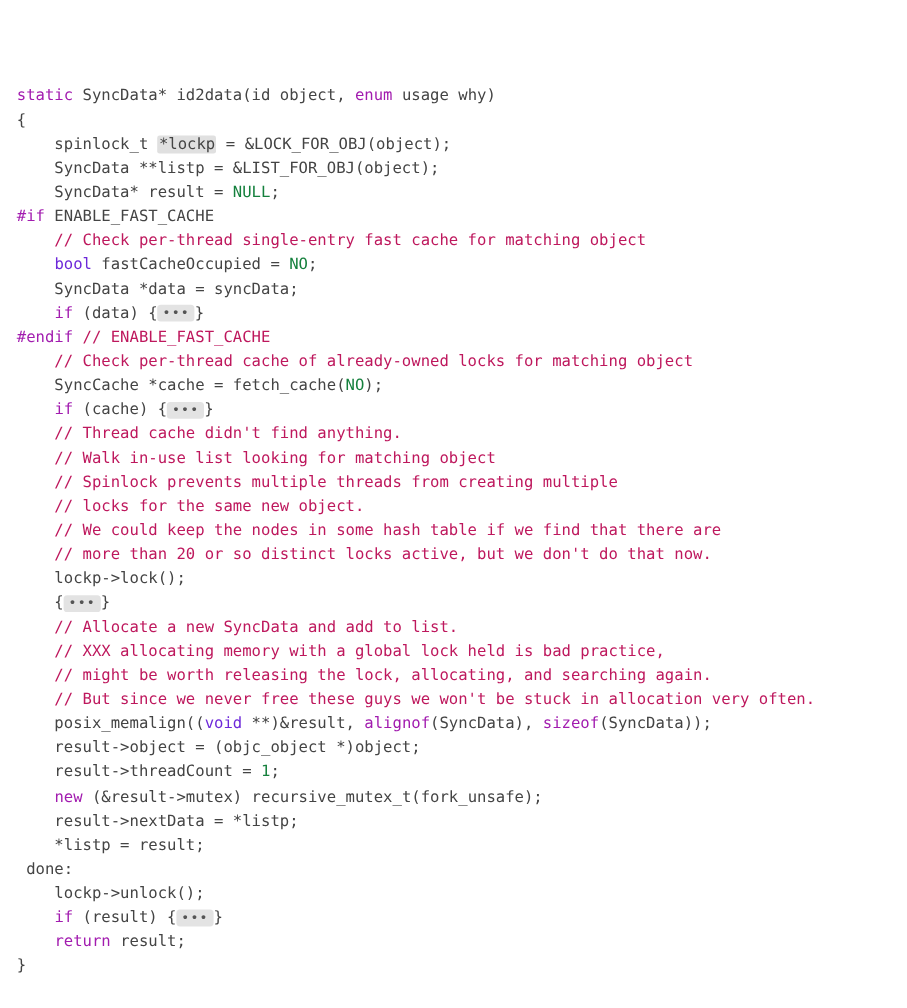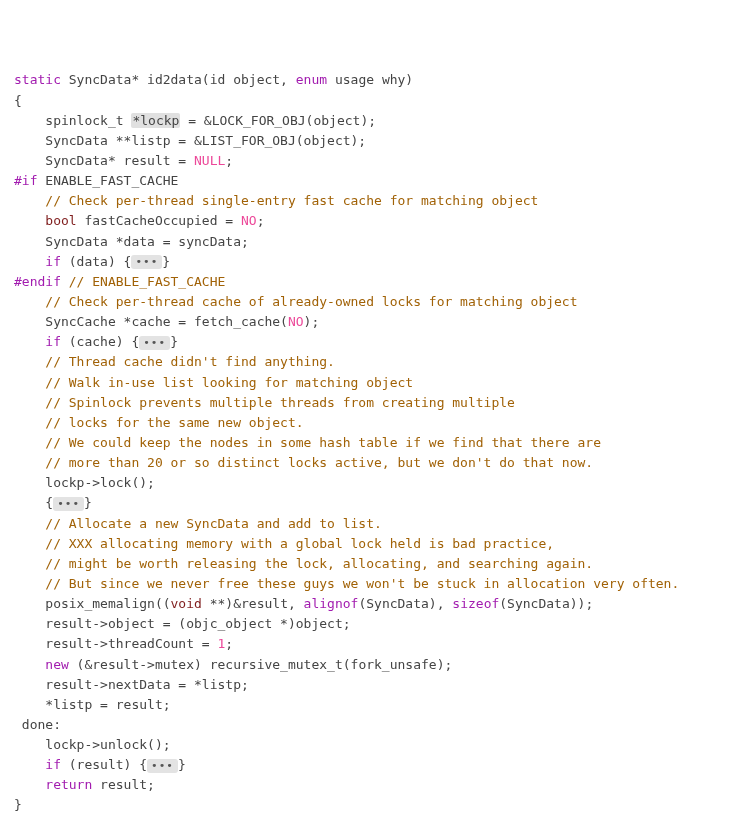--- a/index.html
+++ b/index.html
@@ -7,23 +7,23 @@
       font-family: "SF Mono", Menlo, Monaco, Consolas, monospace;
       font-size: 13px;
       line-height: 1.55;
       color: #444;
       background: #fff;
       padding: 10px 14px;
       white-space: pre;
       width: 756px;
     }
     .kw { color: #a21caf; }
-    .type { color: #7f1d1d; }
-    .val { color: #ec4899; }
-    .cmt { color: #a16207; }
+    .type { color: #6d28d9; }
+    .val { color: #15803d; }
+    .cmt { color: #be185d; }
     .hl { background: #e0e0e0; padding: 0 1px; border-radius: 2px; }
     .fold {
       display: inline-block;
       background: #e3e3e3;
       color: #555;
       padding: 0 4px;
       border-radius: 3px;
       font-size: 11px;
       line-height: 14px;
       vertical-align: middle;

